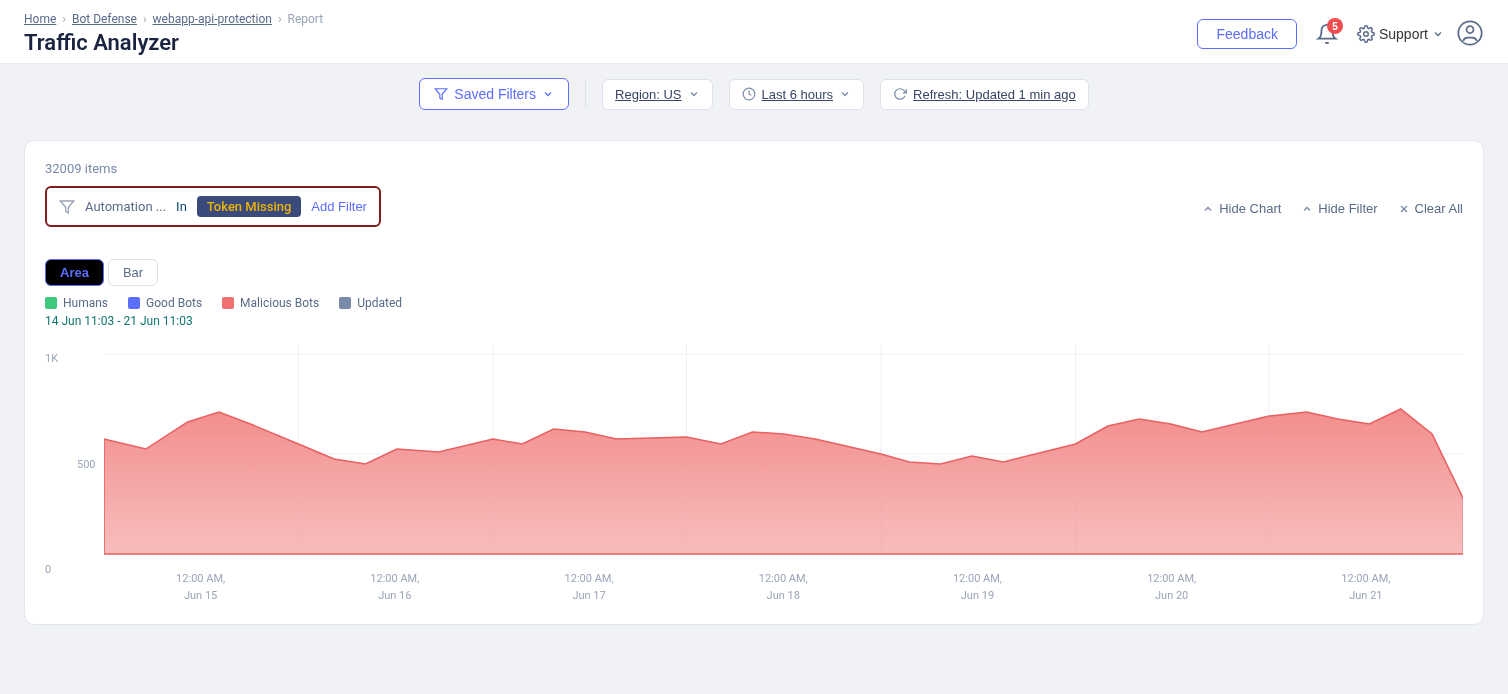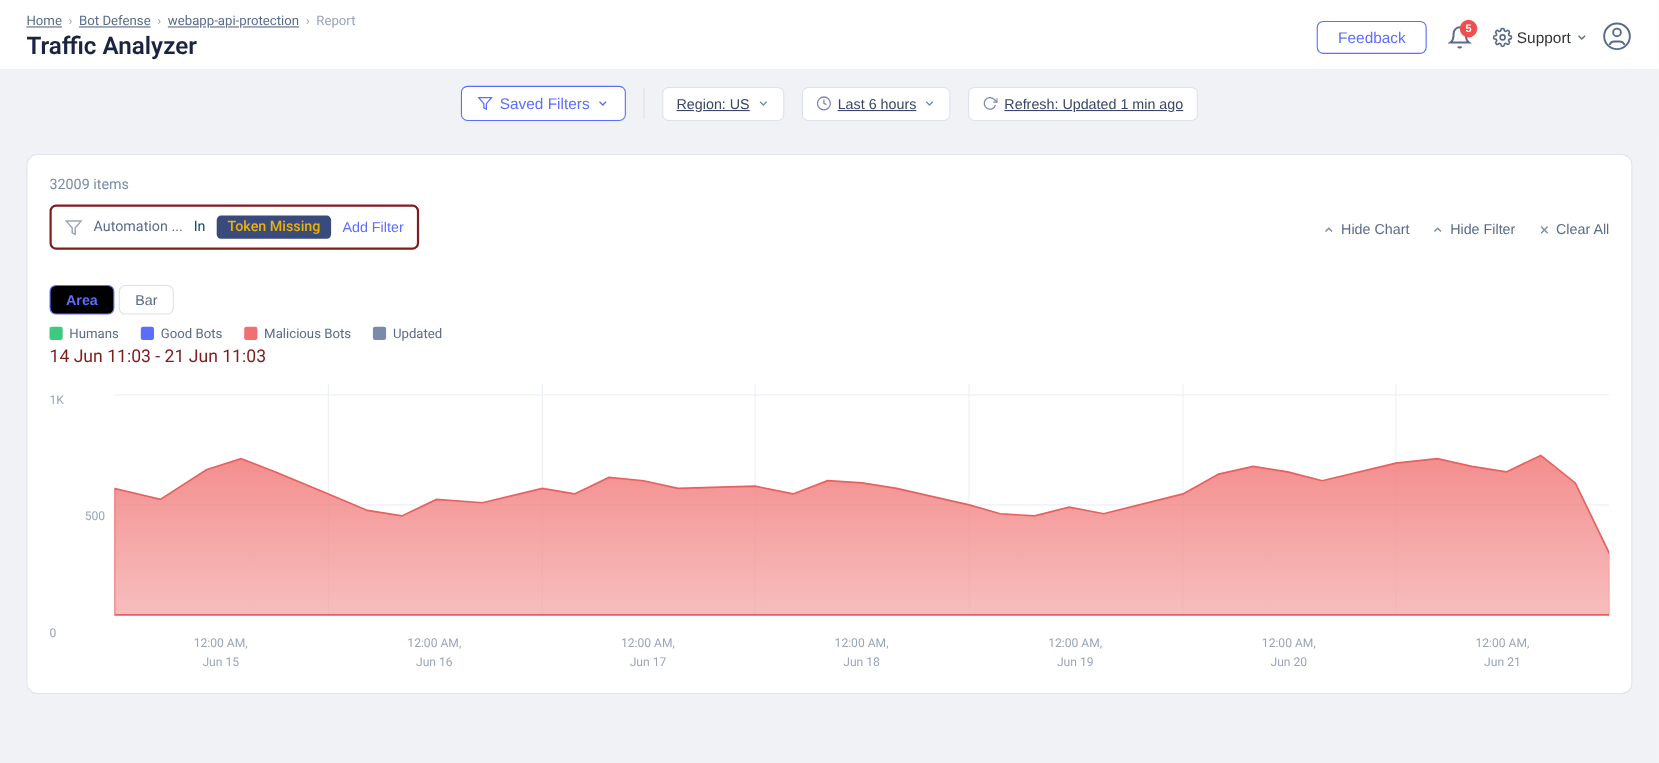--- a/index.html
+++ b/index.html
@@ -42,21 +42,21 @@
     .clear-all-btn { display: flex; align-items: center; gap: 5px; color: #5a6b8a; font-size: 13px; cursor: pointer; background: none; border: none; }
 
     .chart-tabs { display: flex; gap: 4px; margin-bottom: 10px; }
     .chart-tab { padding: 5px 14px; border-radius: 6px; font-size: 13px; cursor: pointer; border: 1.5px solid #dde1ea; background: #fff; color: #5a6b8a; }
     .chart-tab.active { background: #000000; border-color: #5b6eff; color: #5b6eff; font-weight: bold; }
 
     .legend { display: flex; align-items: center; gap: 20px; margin-bottom: 4px; }
     .legend-item { display: flex; align-items: center; gap: 6px; font-size: 12px; color: #5a6b8a; }
     .legend-dot { width: 12px; height: 12px; border-radius: 2px; }
 
-    .date-range { font-size: 16px; color: #7f1d1d; margin-bottom: 16px; }
+    .date-range { font-size: 12px; color: #0f766e; margin-bottom: 16px; }
 
     .header-wrapper { position: relative; }
   </style>
 </head>
 <body>
 
 <div class="header-wrapper">
   <div class="header">
     <div class="breadcrumb">
       <a>Home</a>

